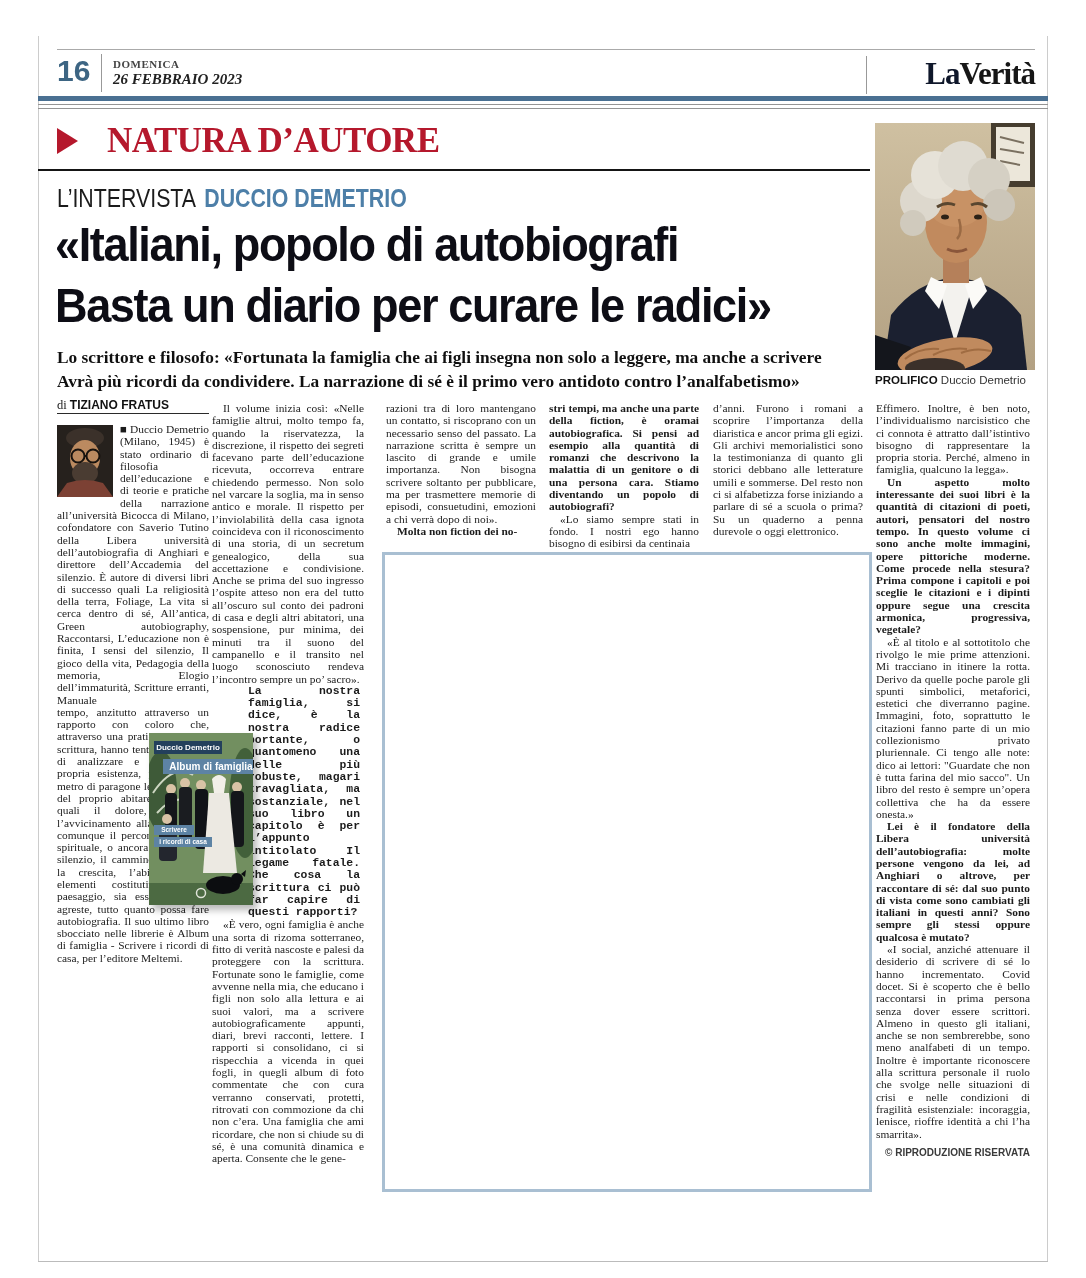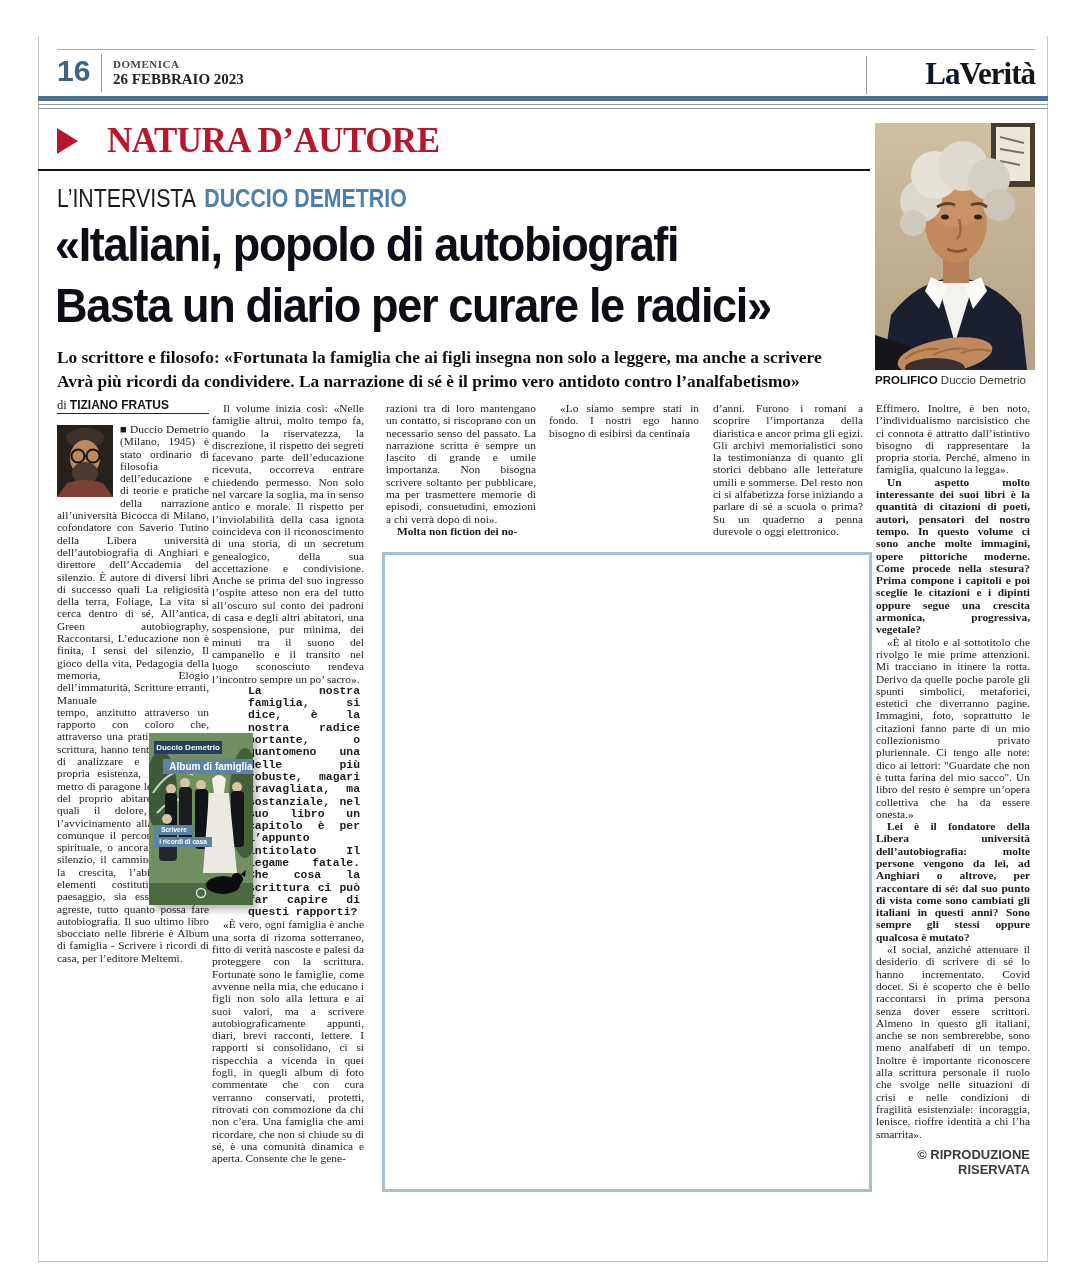--- a/index.html
+++ b/index.html
@@ -11,21 +11,21 @@
   .edge-r{left:1047px;top:36px;width:1px;height:1226px;background:#ccc;}
   .edge-b{left:38px;top:1261px;width:1010px;height:1px;background:#bbb;}
   .topline{left:57px;top:49px;width:978px;height:1px;background:#aaa;}
   
   .pagenum{left:57px;top:54px;font-family:"Liberation Sans",sans-serif;font-weight:700;
            font-size:30px;color:#3d6583;}
   .hdr-div1{left:101px;top:54px;width:1px;height:38px;background:#999;}
   .hdr-div2{left:866px;top:56px;width:1px;height:38px;background:#999;}
   .datebox{left:113px;top:58px;color:#2e2e2e;}
   .day{font-weight:700;font-size:11px;letter-spacing:.5px;color:#444;}
-  .date{font-weight:700;font-size:15px;color:#222;margin-top:1px;}
+  .date{font-weight:700;font-size:15px;color:#222;margin-top:1px;font-style:italic;}
   .masthead{left:866px;top:56px;width:169px;text-align:right;font-weight:800;font-size:31px;
             letter-spacing:-1px;color:#161616;}
   .m-la{color:#0f172a;}
   .band-blue{left:38px;top:96px;width:1010px;height:5px;background:#4a7092;}
   .thin1{left:38px;top:104px;width:1010px;height:1px;background:#949494;}
   .thin2{left:38px;top:108px;width:1010px;height:1px;background:#949494;}
   
   .kicker{left:57px;top:121px;display:flex;align-items:center;gap:29px;}
   .arrow-icon{width:0;height:0;border-left:21px solid #b5182c;border-top:13px solid transparent;
               border-bottom:13px solid transparent;}
@@ -71,21 +71,21 @@
   
   .book{left:149px;top:733px;width:104px;height:172px;box-shadow:4px 5px 7px rgba(0,0,0,.28);
         overflow:hidden;background:#728f60;}
   .book-label{position:absolute;color:#fff;font-family:"Liberation Sans",sans-serif;font-weight:700;
               text-align:center;}
   .bl-author{left:5px;top:8px;width:68px;height:13px;background:#23405c;font-size:8px;line-height:13px;}
   .bl-title{left:14px;top:26px;width:96px;height:15px;background:#5d83a4;font-size:10px;line-height:15px;}
   .bl-s1{left:5px;top:92px;width:40px;height:10px;background:#5d83a4;font-size:6.5px;line-height:10px;}
   .bl-s2{left:5px;top:104px;width:58px;height:10px;background:#5d83a4;font-size:6.5px;line-height:10px;}
   .copyright{margin-top:7px;text-align:right;font-family:"Liberation Sans",sans-serif;
-             font-weight:700;font-size:13px;color:#3a3a3a;}
+             font-weight:700;font-size:10px;color:#3a3a3a;}
 </style>
 </head>
 <body>
 
 <div class="page">
 
   <div class="abs edge-l"></div>
   <div class="abs edge-r"></div>
   <div class="abs edge-b"></div>
   <div class="abs topline"></div>
@@ -191,20 +191,21 @@
     <p class="body bold q-narrow">La nostra famiglia, si dice, è la nostra radice portante, o quantomeno una delle più robuste, magari travagliata, ma sostanziale, nel suo libro un capitolo è per l’appunto intitolato Il legame fatale. Che cosa la scrittura ci può far capire di questi rapporti?</p>
     <p class="body ind">«È vero, ogni famiglia è anche una sorta di rizoma sotterraneo, fitto di verità nascoste e palesi da proteggere con la scrittura. Fortunate sono le famiglie, come avvenne nella mia, che educano i figli non solo alla lettura e ai suoi valori, ma a scrivere autobiograficamente appunti, diari, brevi racconti, lettere. I rapporti si consolidano, ci si rispecchia a vicenda in quei fogli, in quegli album di foto commentate che con cura verranno conservati, protetti, ritrovati con commozione da chi non c’era. Una famiglia che ami ricordare, che non si chiude su di sé, è una comunità dinamica e aperta. Consente che le gene-</p>
   </div>
 
   <div class="col c3">
     <p class="body">razioni tra di loro mantengano un contatto, si riscoprano con un necessario senso del passato. La narrazione scritta è sempre un lascito di grande e umile importanza. Non bisogna scrivere soltanto per pubblicare, ma per trasmettere memorie di episodi, consuetudini, emozioni a chi verrà dopo di noi».</p>
     <p class="body bold ind">Molta non fiction dei no-</p>
   </div>
 
   <div class="col c4">
+    <p class="body bold">stri tempi, ma anche una parte della fiction, è oramai autobiografica. Si pensi ad esempio alla quantità di romanzi che descrivono la malattia di un genitore o di una persona cara. Stiamo diventando un popolo di autobiografi?</p>
     <p class="body ind">«Lo siamo sempre stati in fondo. I nostri ego hanno bisogno di esibirsi da centinaia</p>
   </div>
 
   <div class="col c5">
     <p class="body">d’anni. Furono i romani a scoprire l’importanza della diaristica e ancor prima gli egizi. Gli archivi memorialistici sono la testimonianza di quanto gli storici debbano alle letterature umili e sommerse. Del resto non ci si alfabetizza forse iniziando a parlare di sé a scuola o prima? Su un quaderno a penna durevole o oggi elettronico.</p>
   </div>
 
   <div class="col c6">
     <p class="body">Effimero. Inoltre, è ben noto, l’individualismo narcisistico che ci connota è attratto dall’istintivo bisogno di rappresentare la propria storia. Perché, almeno in famiglia, qualcuno la legga».</p>
     <p class="body bold ind">Un aspetto molto interessante dei suoi libri è la quantità di citazioni di poeti, autori, pensatori del nostro tempo. In questo volume ci sono anche molte immagini, opere pittoriche moderne. Come procede nella stesura? Prima compone i capitoli e poi sceglie le citazioni e i dipinti oppure segue una crescita armonica, progressiva, vegetale?</p>

